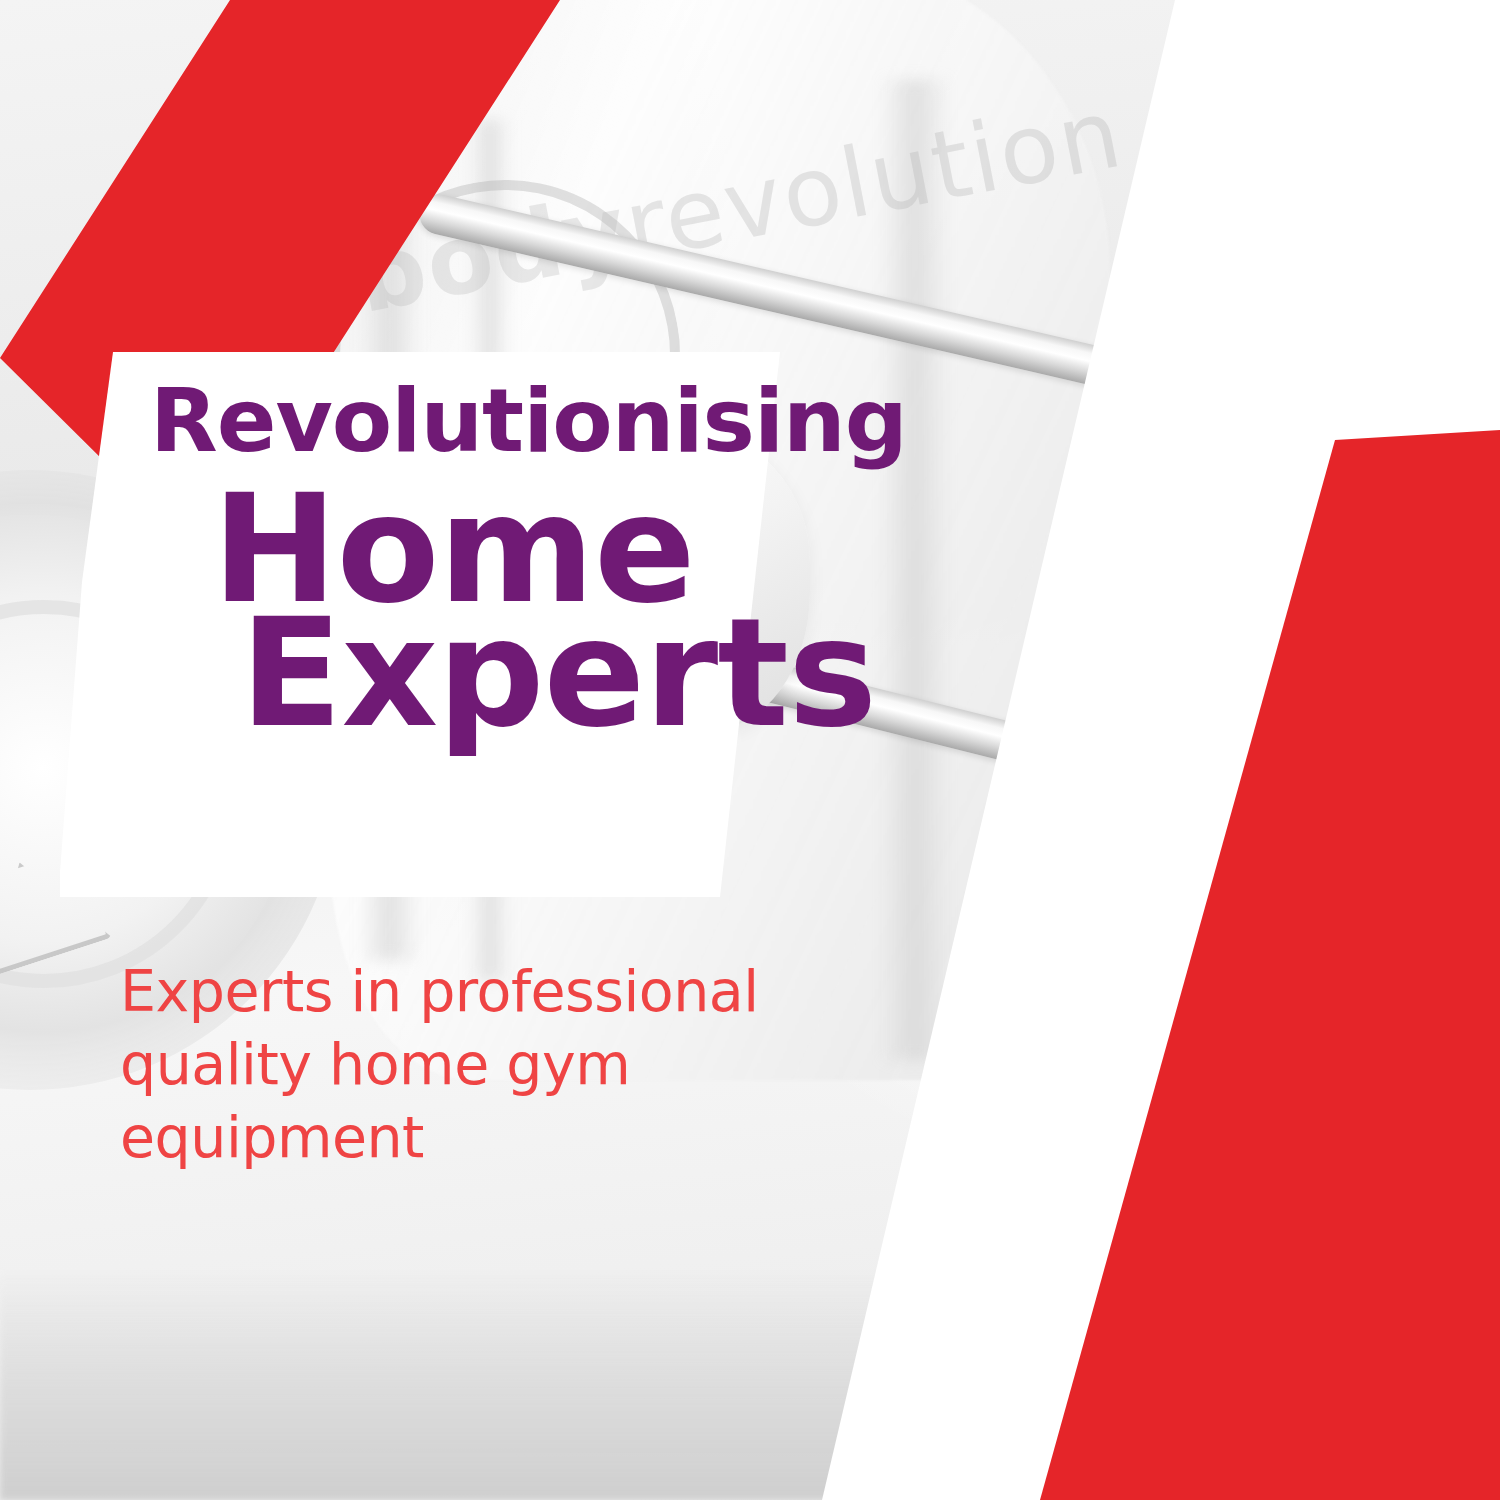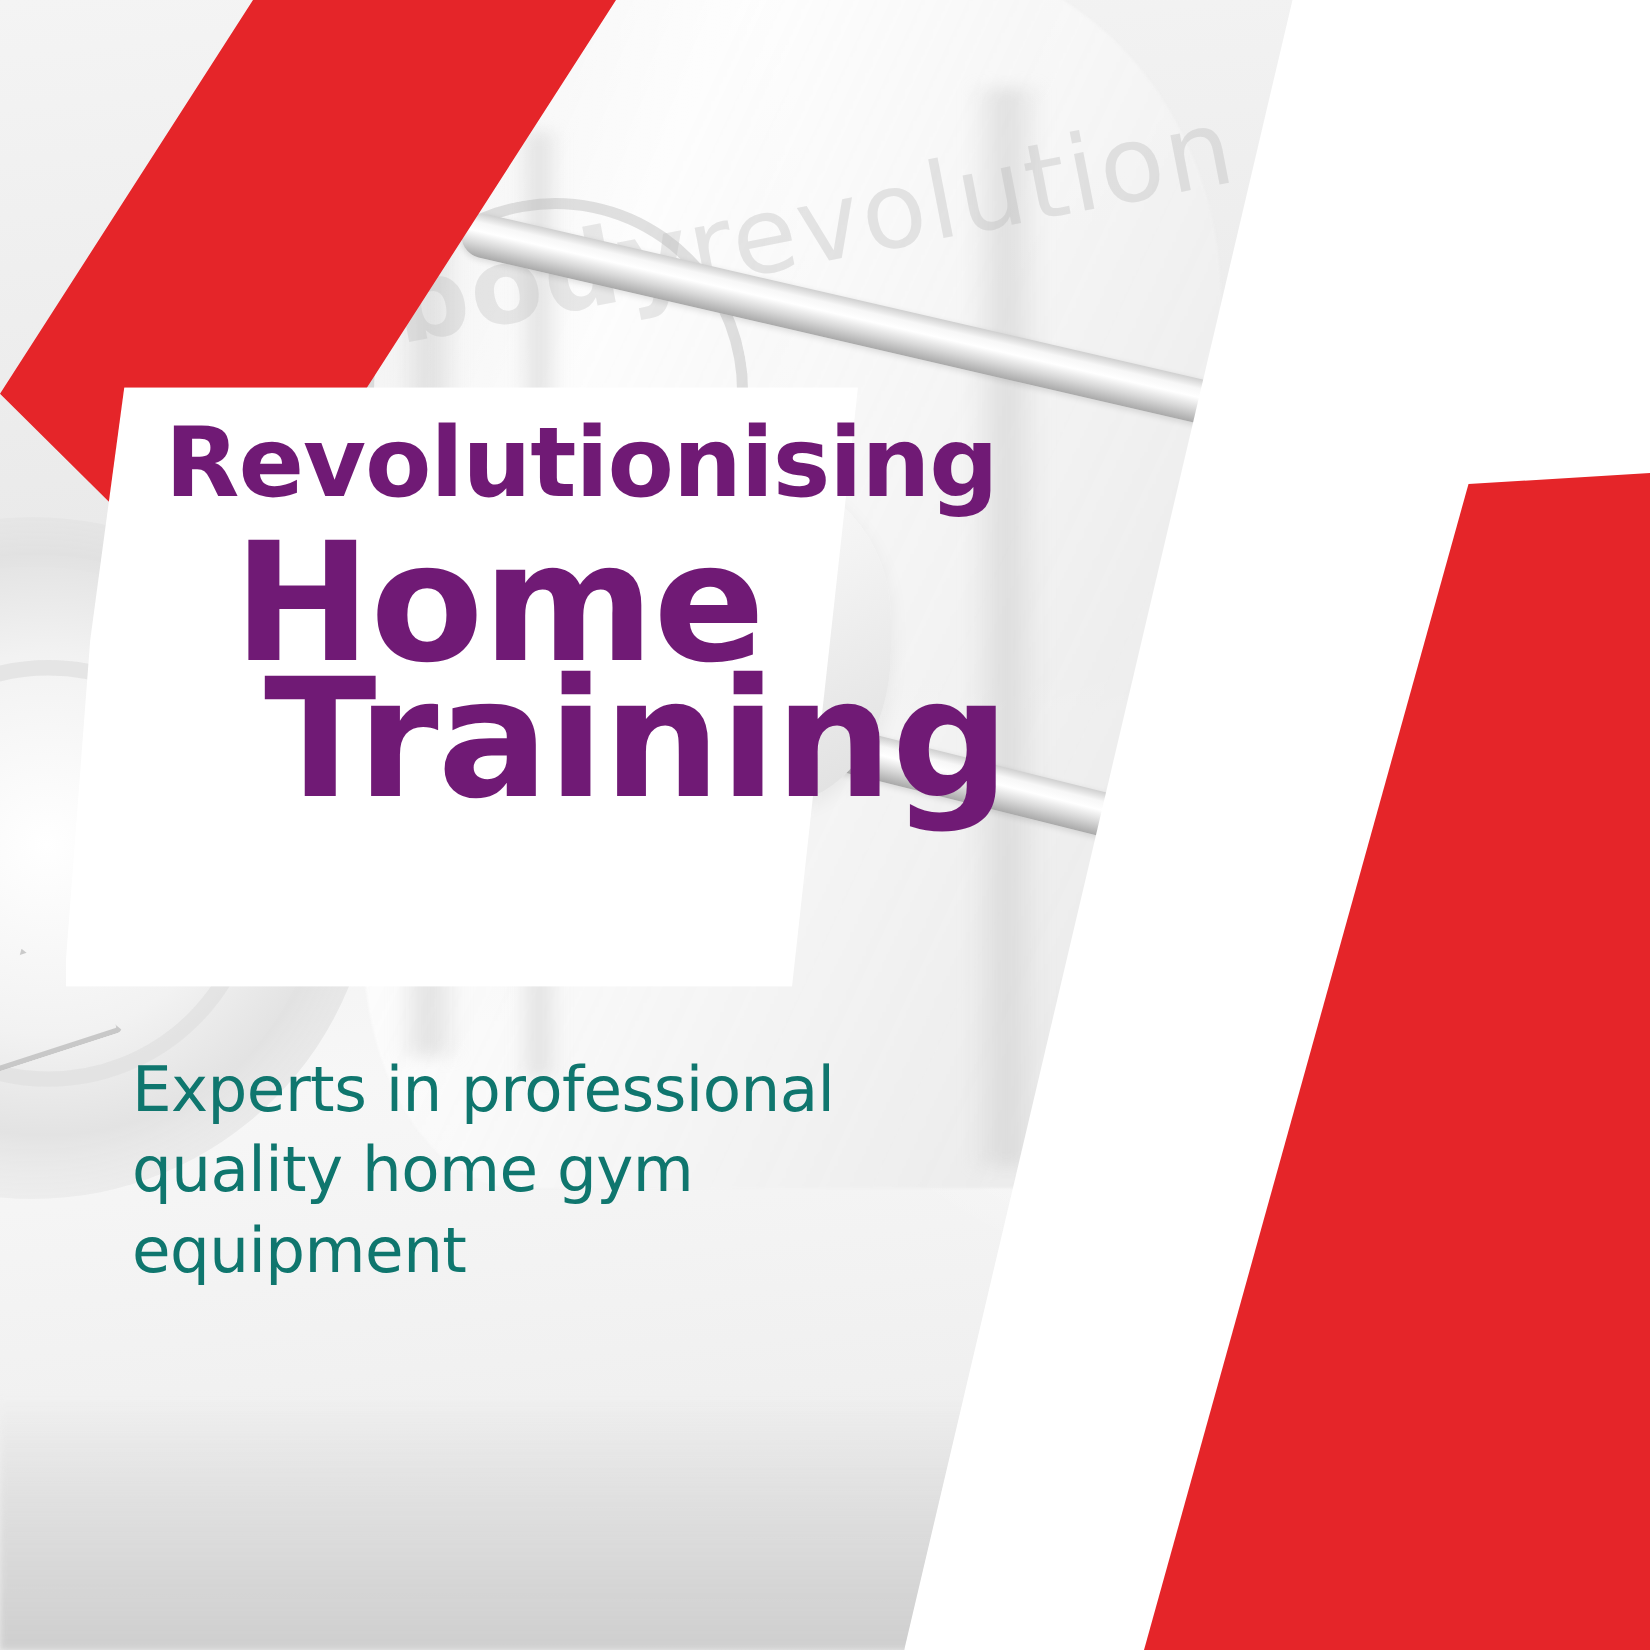--- a/index.html
+++ b/index.html
@@ -140,21 +140,21 @@
     letter-spacing:-1px;
     line-height:.97;
   }
   .h-line1{ font-size:88px; margin:0; }
   .h-line2{ font-size:150px; margin:14px 0 0 62px; }
   .h-line3{ font-size:150px; margin:-22px 0 0 90px; }
 
   
   .subtitle{
     position:absolute;left:120px;top:955px;width:720px;
-    color:#0f766e;
+    color:#ef4444;
     font-family:"DejaVu Sans", sans-serif;
     font-weight:400;
     font-size:57px;
     line-height:1.28;
     letter-spacing:-.5px;
   }
 
   
   .right-panel{
     position:absolute;right:0;top:0;width:740px;height:1500px;
@@ -199,21 +199,21 @@
   <div class="red-wedge-top" style="background:#E52529"></div>
 
   <div class="right-panel"></div>
   <div class="red-band-right" style="background:#E52529"></div>
 
   <div class="headline-panel"></div>
 
   <div class="headline">
     <div class="h-line1">Revolutionising</div>
     <div class="h-line2">Home</div>
-    <div class="h-line3">Training</div>
+    <div class="h-line3">Experts</div>
   </div>
 
   <div class="subtitle">Experts in professional quality home gym equipment</div>
 
   <div class="features">
 
     
 
     
 

